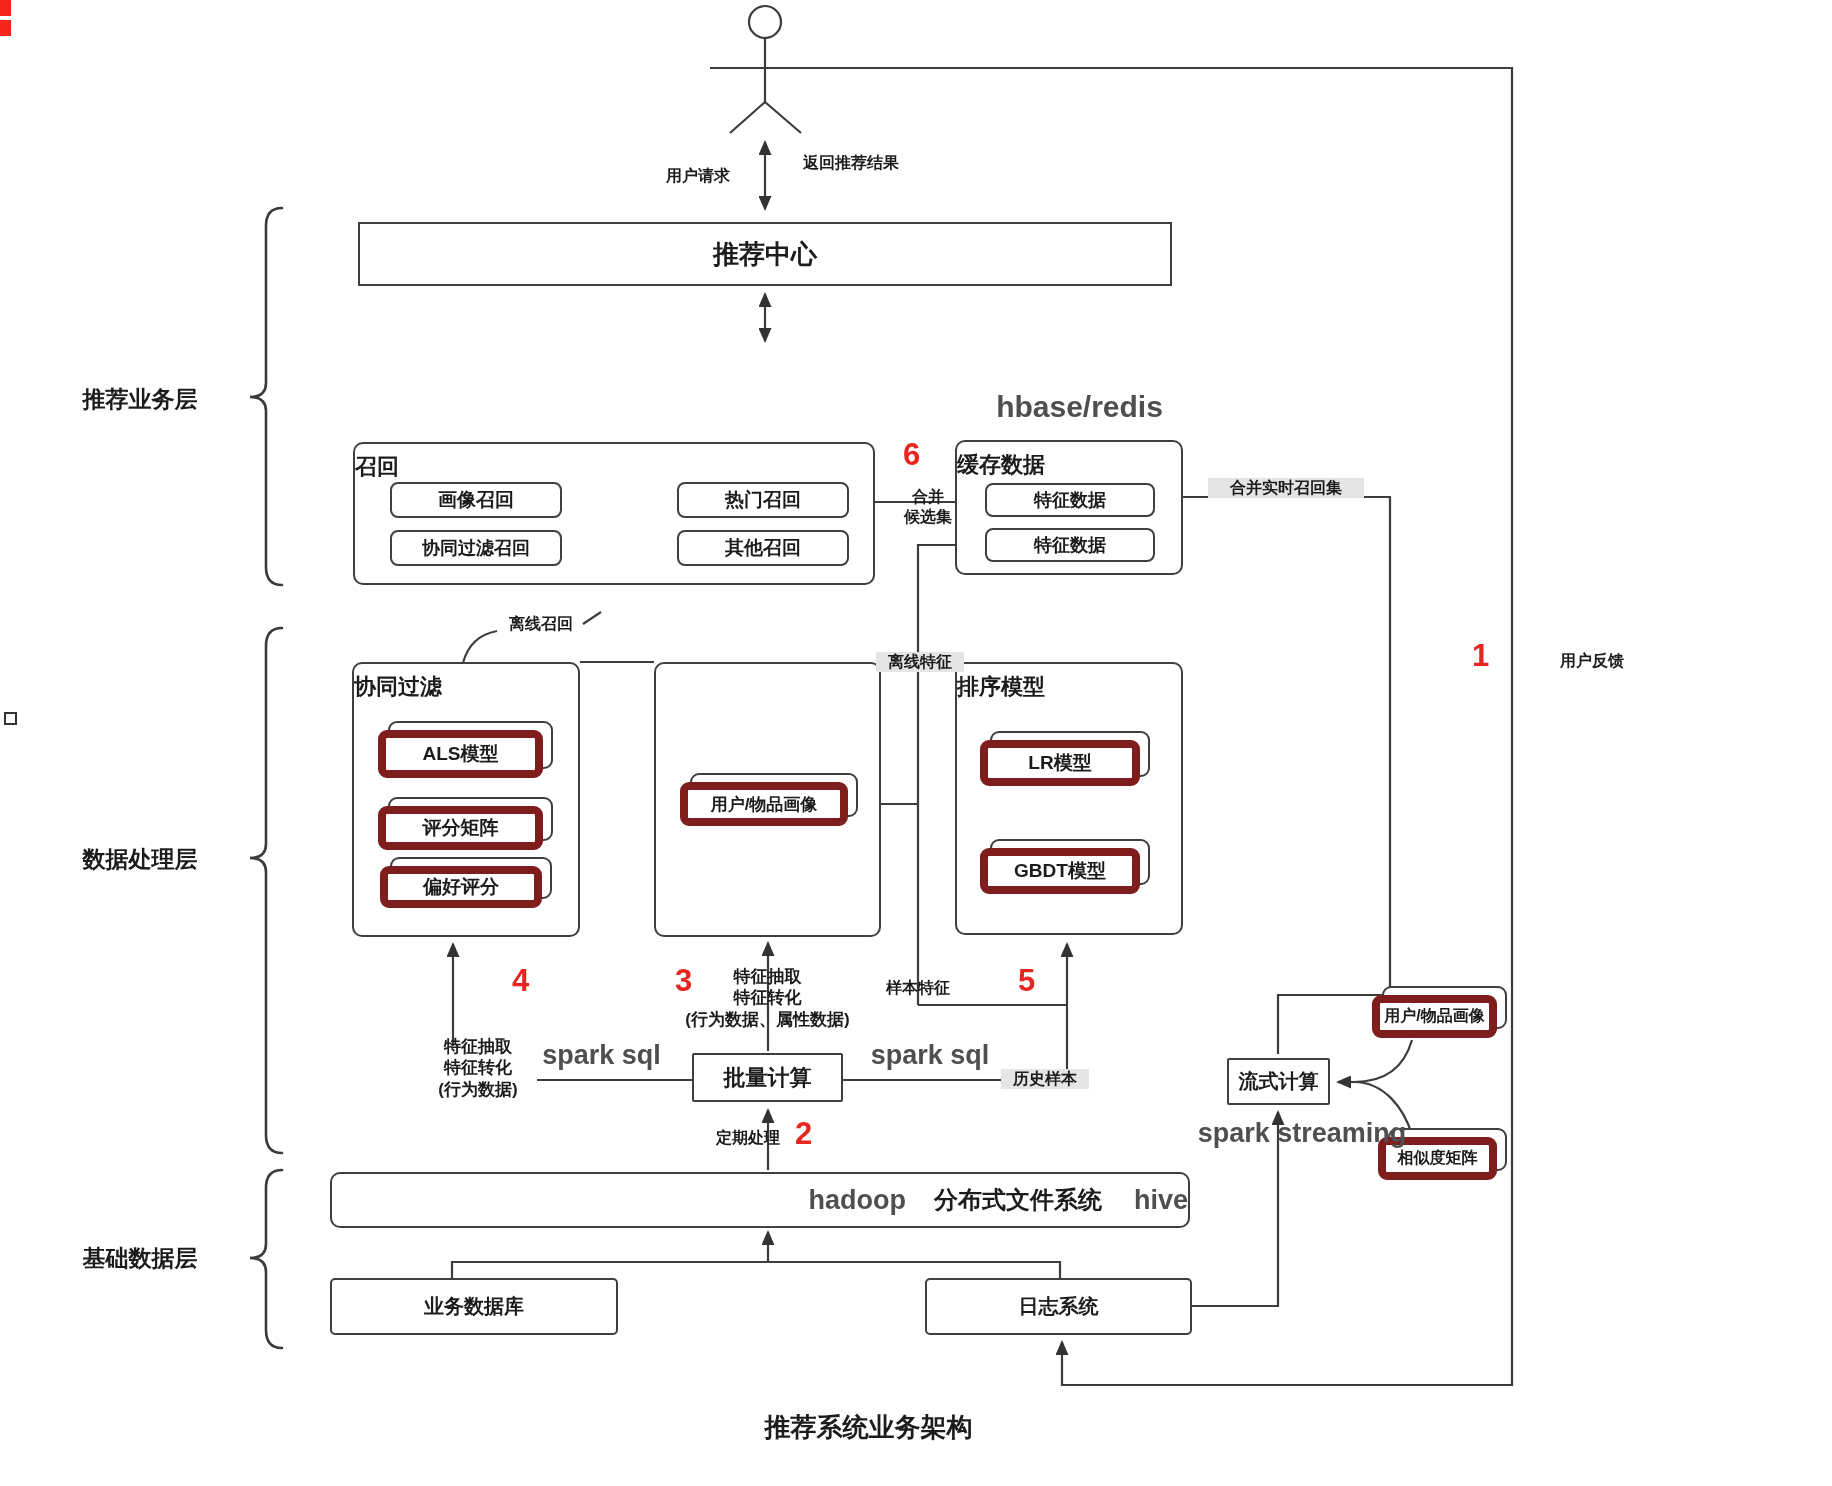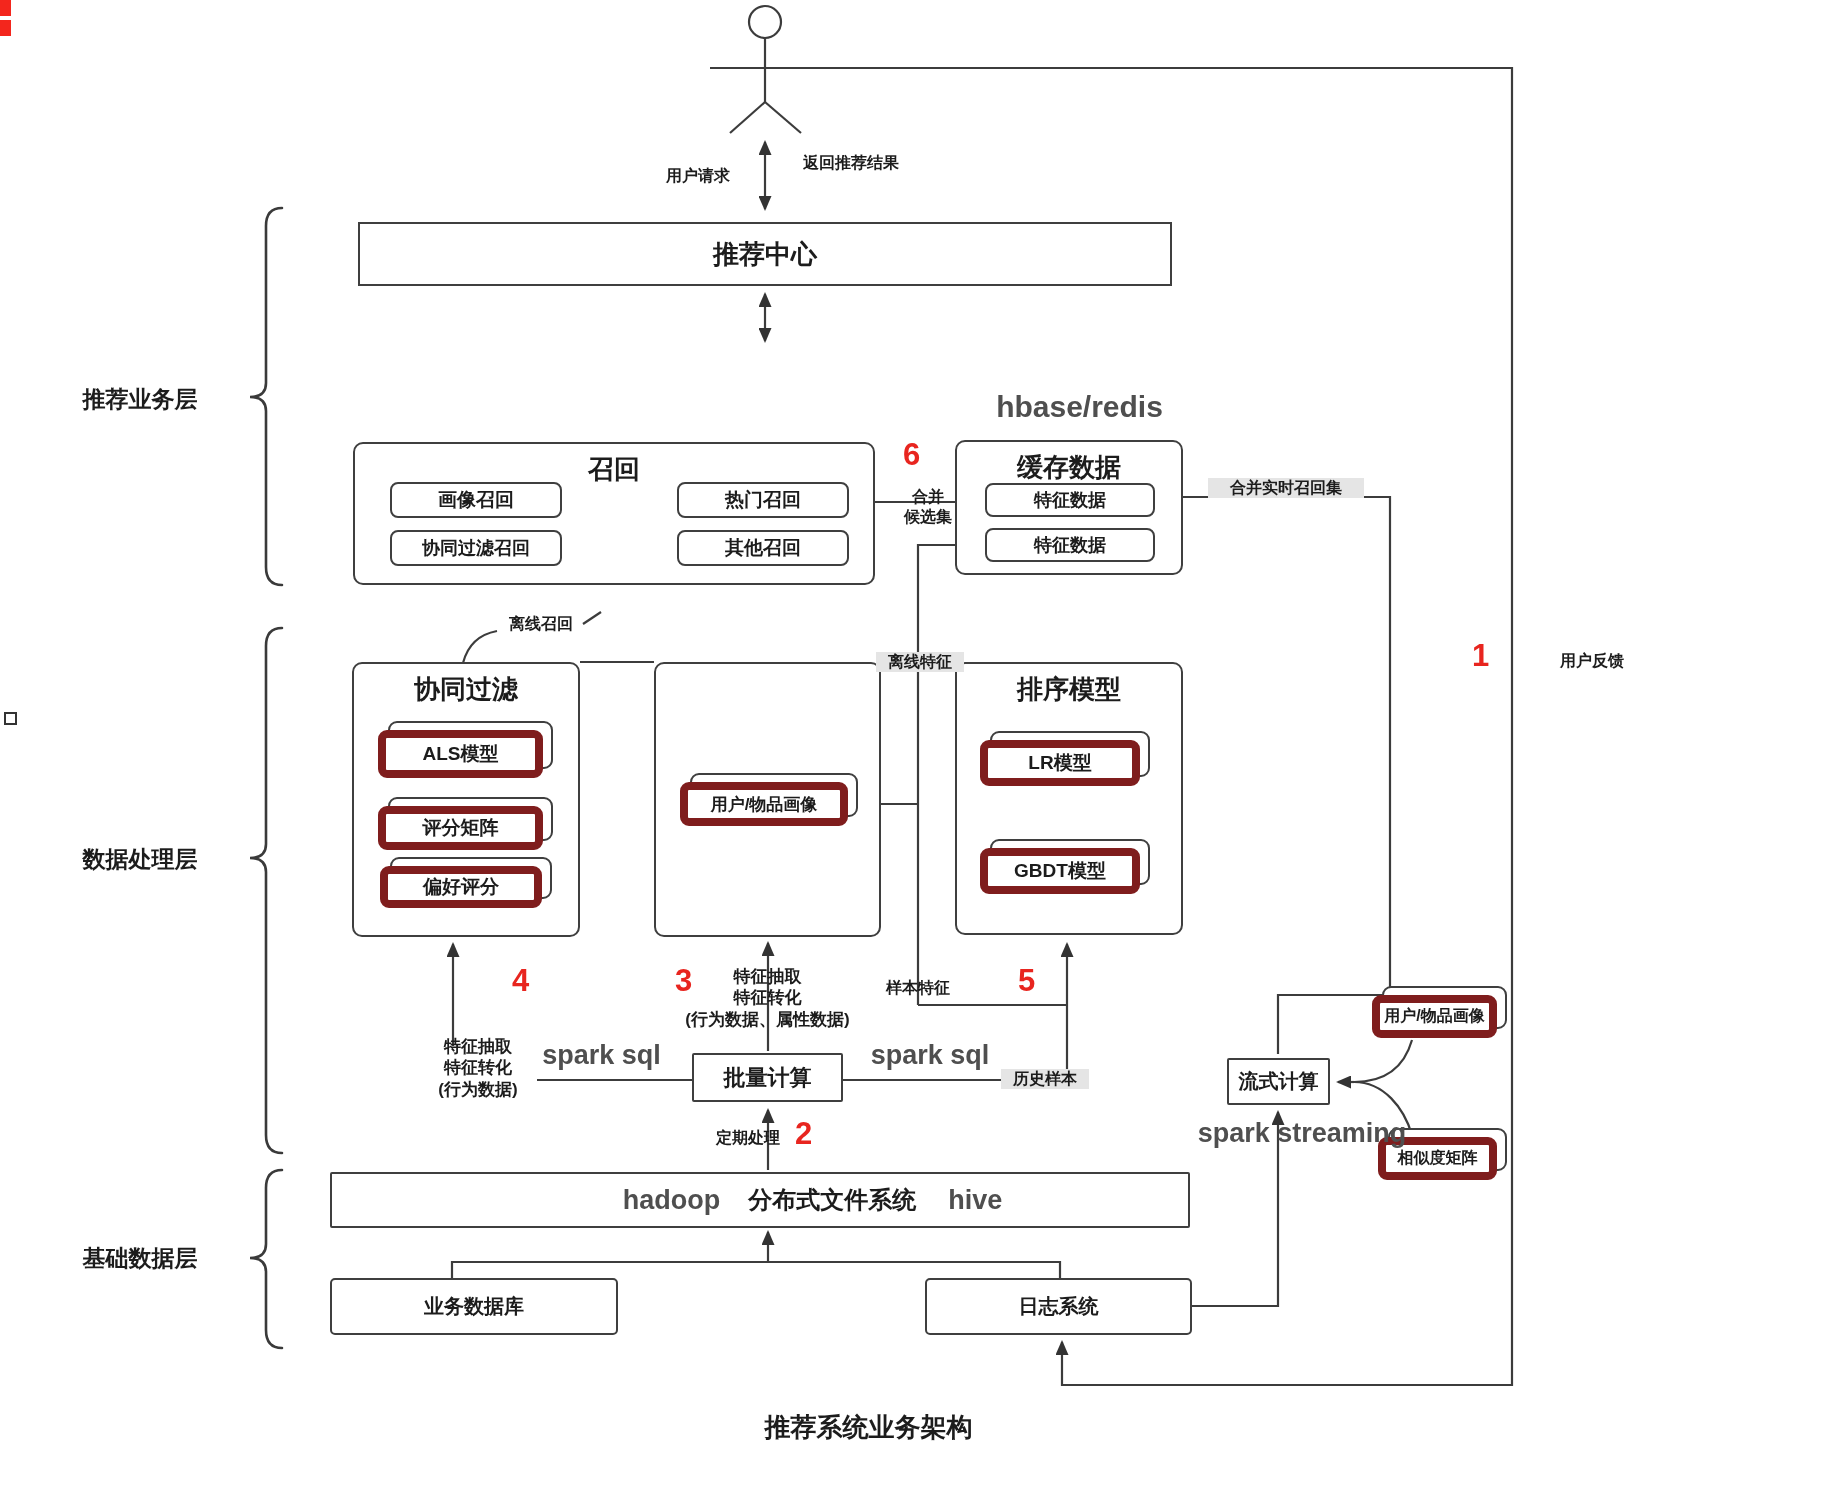--- a/index.html
+++ b/index.html
@@ -8,22 +8,22 @@
     font-family:"Liberation Sans","DejaVu Sans",sans-serif;
     color:#1c1c1c;overflow:hidden;
   }
   #wires{position:absolute;left:0;top:0;z-index:1;}
   .box{position:absolute;z-index:3;background:#fff;border:2px solid #3f3f3f;
        display:flex;align-items:center;justify-content:center;
        font-weight:700;box-sizing:border-box;}
   .rounded{border-radius:10px;}
   .item{border-radius:8px;font-size:19px;}
   .titled{justify-content:flex-start;align-items:flex-start;}
-  .boxtitle{position:absolute;top:8px;left:0;width:100%;text-align:center;
-       font-size:26px;font-weight:700;}
+  .boxtitle{position:absolute;top:8px;left:0;width:100%;
+       font-size:22px;font-weight:700;}
   .stack{position:absolute;z-index:3;}
   .stack .back{position:absolute;left:10px;top:-9px;width:100%;height:100%;
        border:2px solid #3f3f3f;border-radius:9px;background:#fff;box-sizing:border-box;}
   .stack .front{position:absolute;left:0;top:0;width:100%;height:100%;
        border:8px solid #7f1d1d;border-radius:9px;background:#fff;box-sizing:border-box;
        display:flex;align-items:center;justify-content:center;font-weight:700;font-size:19px;}
   .lbl{position:absolute;z-index:4;font-size:16px;font-weight:700;text-align:center;
        line-height:1.25;}
   .lbl.masked{background:#e5e5e5;padding:0 2px;}
   .multiline{white-space:pre-line;}
@@ -163,21 +163,21 @@
   <div class="front">LR模型</div>
 </div>
 <div class="stack" style="left:980px;top:848px;width:160px;height:46px;">
   <div class="back"></div>
   <div class="front">GBDT模型</div>
 </div>
 
 <div class="box" style="left:692px;top:1053px;width:151px;height:49px;font-size:22px;border-radius:2px;">批量计算</div>
 <div class="box" style="left:1227px;top:1058px;width:103px;height:47px;font-size:20px;border-radius:2px;">流式计算</div>
 
-<div class="box" style="left:330px;top:1172px;width:860px;height:56px;border-radius:2px;justify-content:center;">
+<div class="box" style="left:330px;top:1172px;width:860px;height:56px;border-radius:10px;justify-content:flex-end;">
   <span class="tech" style="position:static;margin-left:105px;font-size:27px;">hadoop</span>
   <span style="font-size:24px;margin-left:28px;">分布式文件系统</span>
   <span class="tech" style="position:static;margin-left:32px;font-size:27px;">hive</span>
 </div>
 
 <div class="box" style="left:330px;top:1278px;width:288px;height:57px;font-size:20px;border-radius:5px;">业务数据库</div>
 <div class="box" style="left:925px;top:1278px;width:267px;height:57px;font-size:20px;border-radius:5px;">日志系统</div>
 
 <div class="stack" style="left:1372px;top:995px;width:125px;height:43px;">
   <div class="back"></div>

